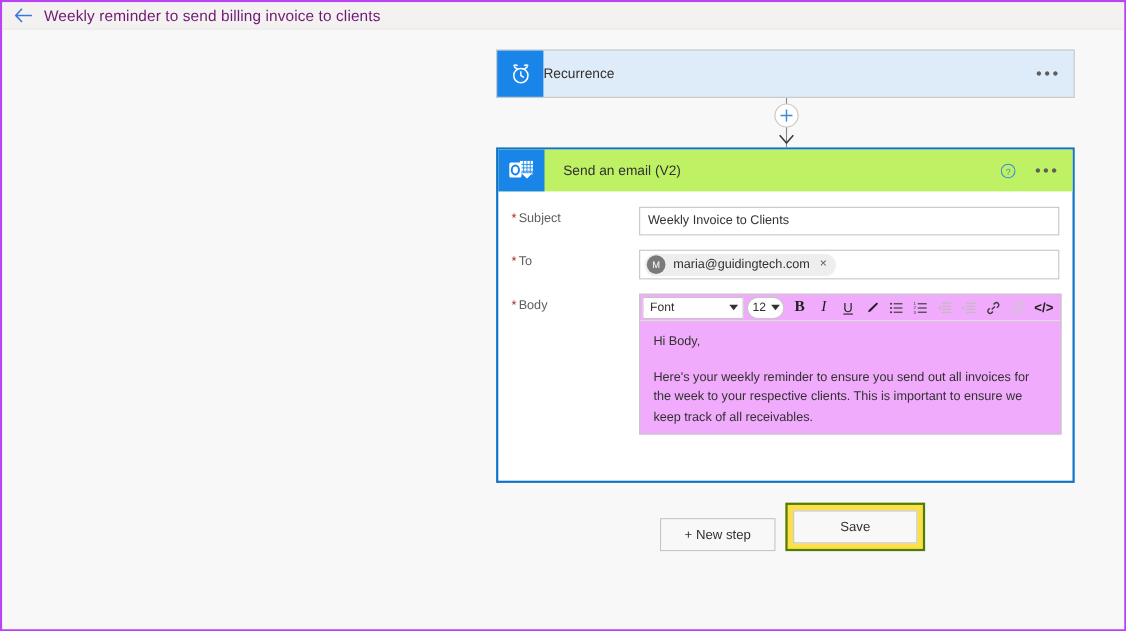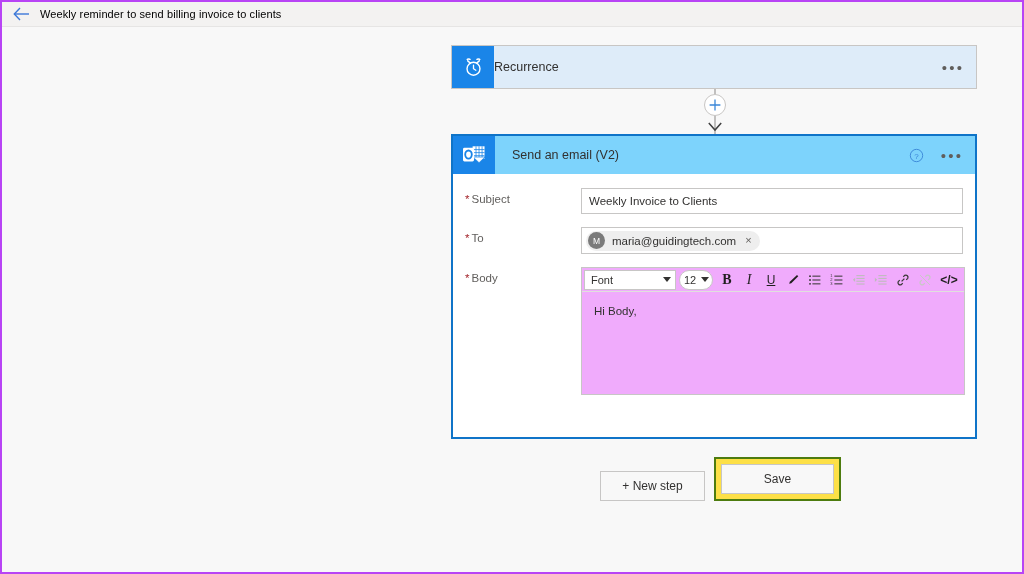--- a/index.html
+++ b/index.html
@@ -26,22 +26,22 @@
     padding-left:8px;
   }
   #back-arrow {
     width:22px; height:22px;
     display:flex; align-items:center; justify-content:center;
     cursor:pointer;
   }
   #back-arrow svg { display:block; }
   #flow-title {
     margin-left:8px;
-    font-size:11px;
-    color:#000000;
+    font-size:14px;
+    color:#701a75;
     letter-spacing:.1px;
     white-space:nowrap;
   }
   
   #canvas {
     position:absolute; left:0; top:25px; right:0; bottom:0;
     background:#f8f8f8;
   }
   .card {
     position:absolute;
@@ -83,21 +83,21 @@
   }
   #connector .plus-hit { pointer-events:auto; cursor:pointer; }
   
   #email-card {
     left:449px; top:107px; width:526px; height:305px;
     border:2px solid #0f74c8;
     background:#ffffff;
   }
   #email-header {
     height:38px;
-    background:#7dd3fc;
+    background:#bef264;
     display:flex; align-items:stretch;
   }
   #email-header .card-title {
     flex:1;
     display:flex; align-items:center;
     padding-left:17px;
     font-size:12.5px;
     color:#323130;
   }
   #help-btn {
@@ -430,20 +430,21 @@
                       <path d="M2.4 2.4 L13.6 13.6" stroke-width="1.1"></path>
                     </g>
                   </svg>
                 </div>
 
                 <div class="tb-btn" style="font-size:12px;font-weight:bold;width:24px;">&lt;/&gt;</div>
               </div>
 
               <div id="rte-content">
                 <p>Hi Body,</p>
+                <p>Here's your weekly reminder to ensure you send out all invoices for the week to your respective clients. This is important to ensure we keep track of all receivables.</p>
               </div>
 
             </div>
           </div>
         </div>
 
 
       </div>
     </div>
 

